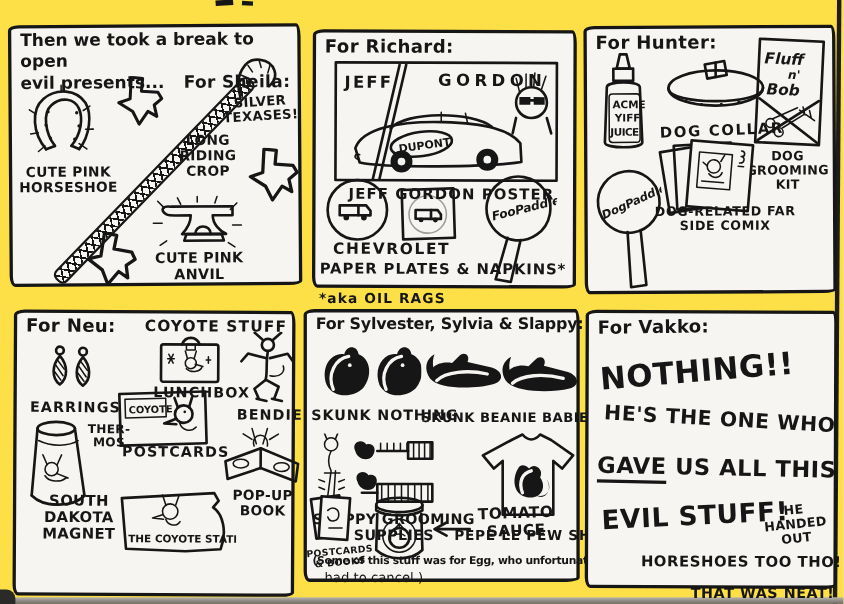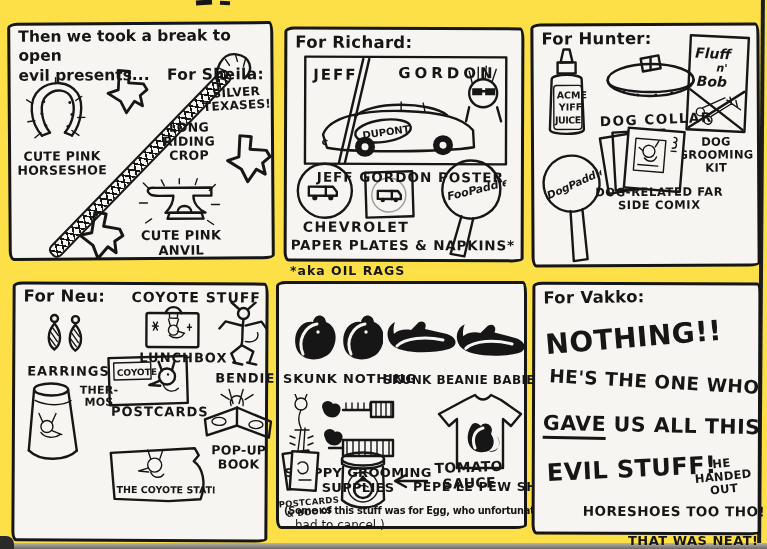--- a/index.html
+++ b/index.html
@@ -265,29 +265,31 @@
 
     <svg class="abs ic" style="left:184px;top:98px;" width="76" height="60" viewBox="0 0 76 60">
       <path d="M6 36 L38 24 L72 38 L70 54 L38 42 L8 52 Z"></path>
       <line x1="38" y1="24" x2="38" y2="42"></line>
       <path class="thin" d="M34 20 L30 6 M40 20 L44 6 M32 22 C28 10 46 8 44 22 M30 16 L22 11 M46 16 L54 11"></path>
       <ellipse class="thin" cx="20" cy="38" rx="7" ry="4"></ellipse>
         <ellipse class="thin" cx="57" cy="41" rx="7" ry="4"></ellipse>
     </svg>
     <div class="abs lbl" style="left:196px;top:158px;width:56px;font-size:12.5px;">POP-UP BOOK</div>
 
+    <div class="abs lbl" style="left:18px;top:164px;width:78px;font-size:13.5px;">SOUTH DAKOTA MAGNET</div>
     <svg class="abs ic" style="left:88px;top:156px;" width="112" height="66" viewBox="0 0 112 66">
       <path d="M8 12 L92 7 L96 14 L91 20 C100 26 104 42 98 58 L66 60 L12 58 Z"></path>
       <circle class="thin" cx="52" cy="24" r="7"></circle>
       <path class="thin" d="M48 18 L45 9 M57 18 L60 9 M45 27 L36 30 L46 31 M48 31 C50 37 58 38 61 33"></path>
       <text x="14" y="52" font-size="9.5">THE COYOTE STATE</text>
     </svg>
   </div>
 
   <div class="panel" style="left:276px;top:281px;width:251px;height:248px;">
+    <div class="abs hdr" style="left:8px;top:3px;font-size:14.5px;letter-spacing:-.2px;">For Sylvester, Sylvia &amp; Slappy:</div>
 
     <svg class="abs ic" style="left:8px;top:24px;" width="96" height="60" viewBox="0 0 96 60">
       <path class="f" d="M10 42 C4 26 14 12 26 14 C28 5 38 6 39 14 C50 18 52 34 43 45 C34 54 16 54 10 42 Z"></path>
       <path class="ws" d="M16 46 C10 32 18 18 30 16"></path>
         <circle class="wf" cx="31" cy="24" r="1.7"></circle>
       <g transform="translate(48 0)">
         <path class="f" d="M10 42 C4 26 14 12 26 14 C28 5 38 6 39 14 C50 18 52 34 43 45 C34 54 16 54 10 42 Z"></path>
         <path class="ws" d="M16 46 C10 32 18 18 30 16"></path>
           <circle class="wf" cx="31" cy="24" r="1.7"></circle>
       </g>

